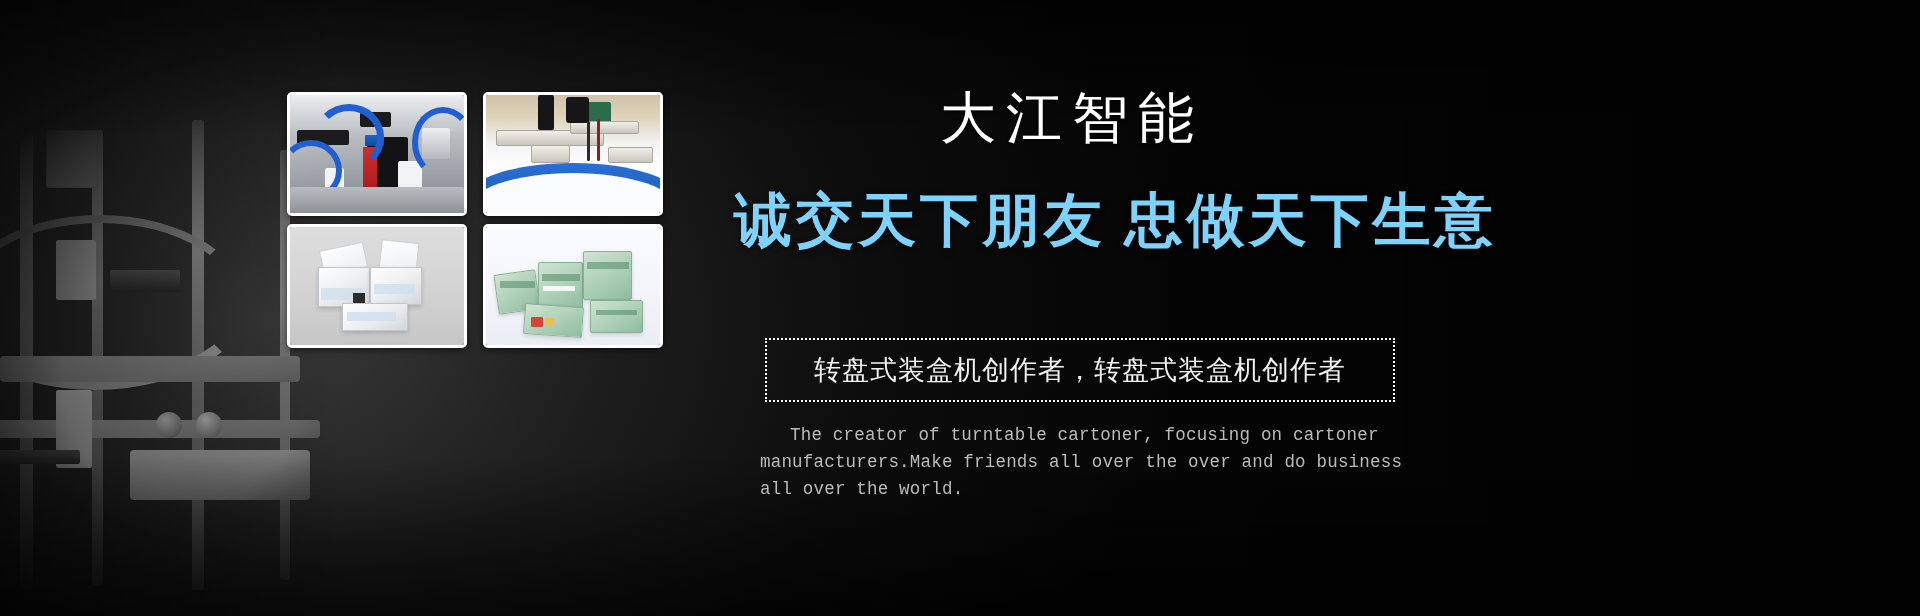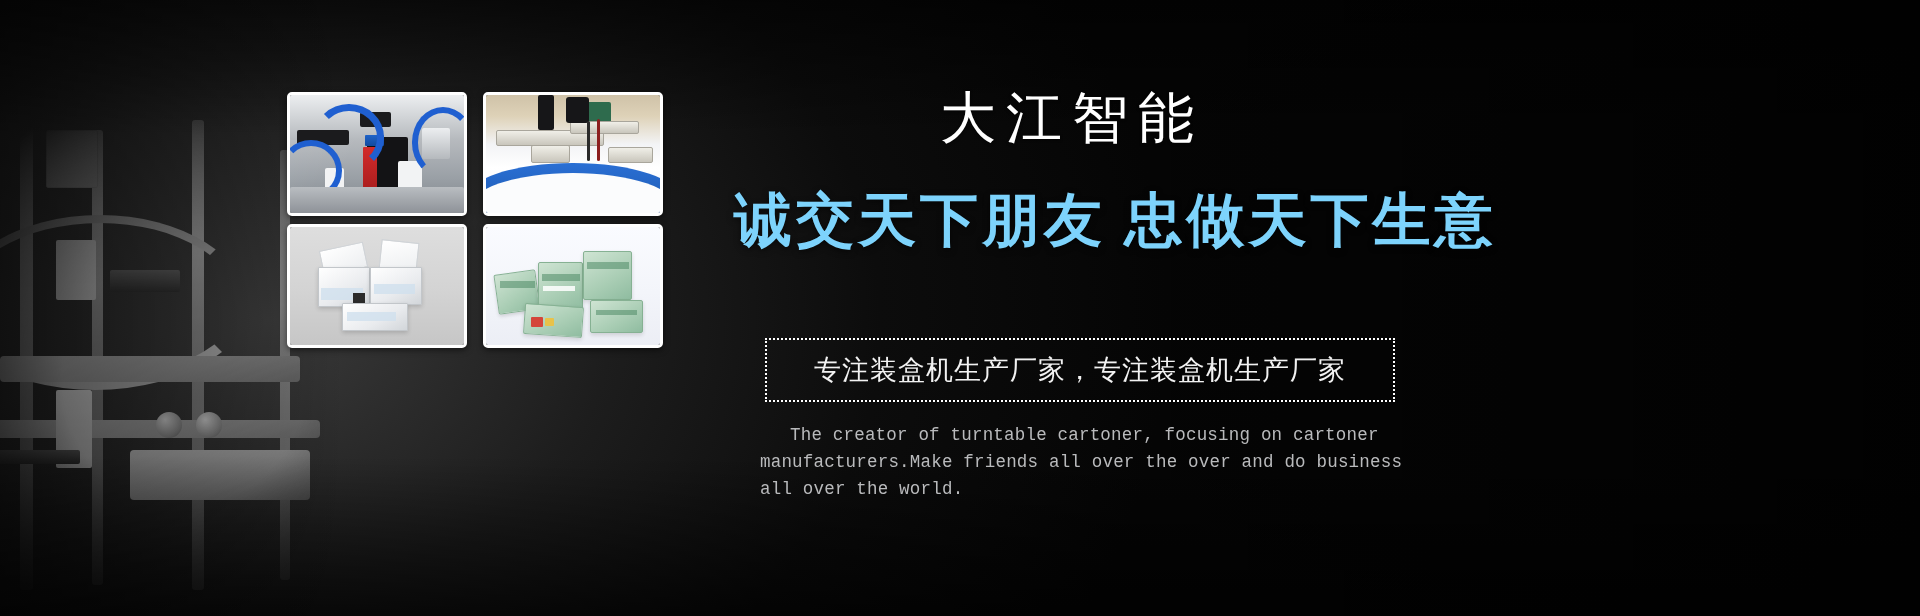--- a/index.html
+++ b/index.html
@@ -233,20 +233,20 @@
 
   </div>
 
   <div class="copy">
 
     <div class="brand">大江智能</div>
 
     <div class="headline">诚交天下朋友  忠做天下生意</div>
 
     <div class="tagbox">
-      <span>专注装盒机生产厂家，专注装盒机生产厂家</span>
+      <span>转盘式装盒机创作者，转盘式装盒机创作者</span>
     </div>
 
     <div class="para">The creator of turntable cartoner, focusing on cartoner manufacturers.Make friends all over the over and do business all over the world.</div>
 
   </div>
 
 </div>
 
 </body></html>

